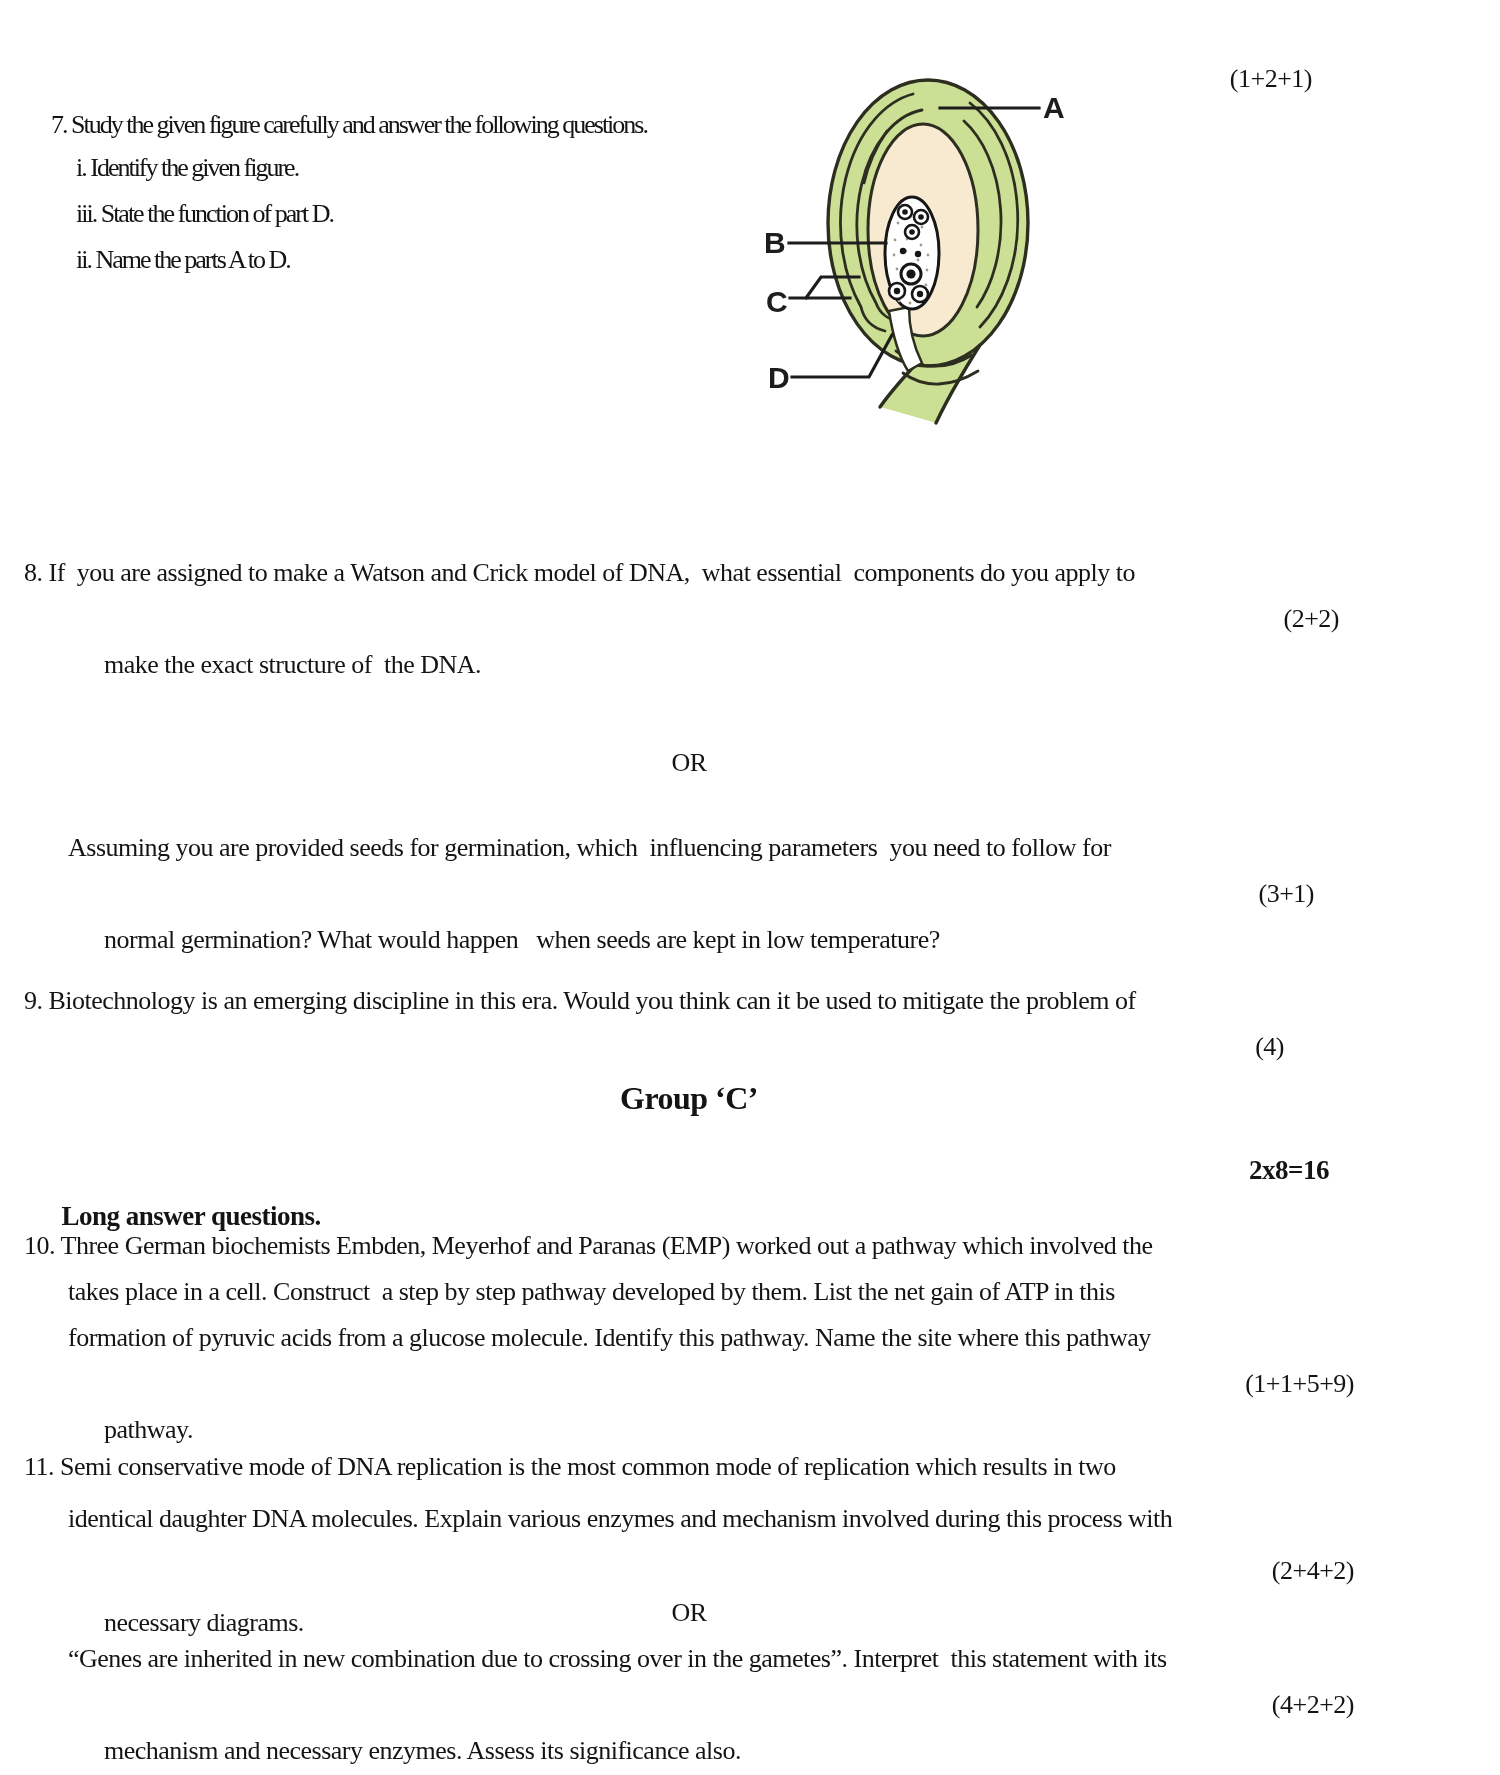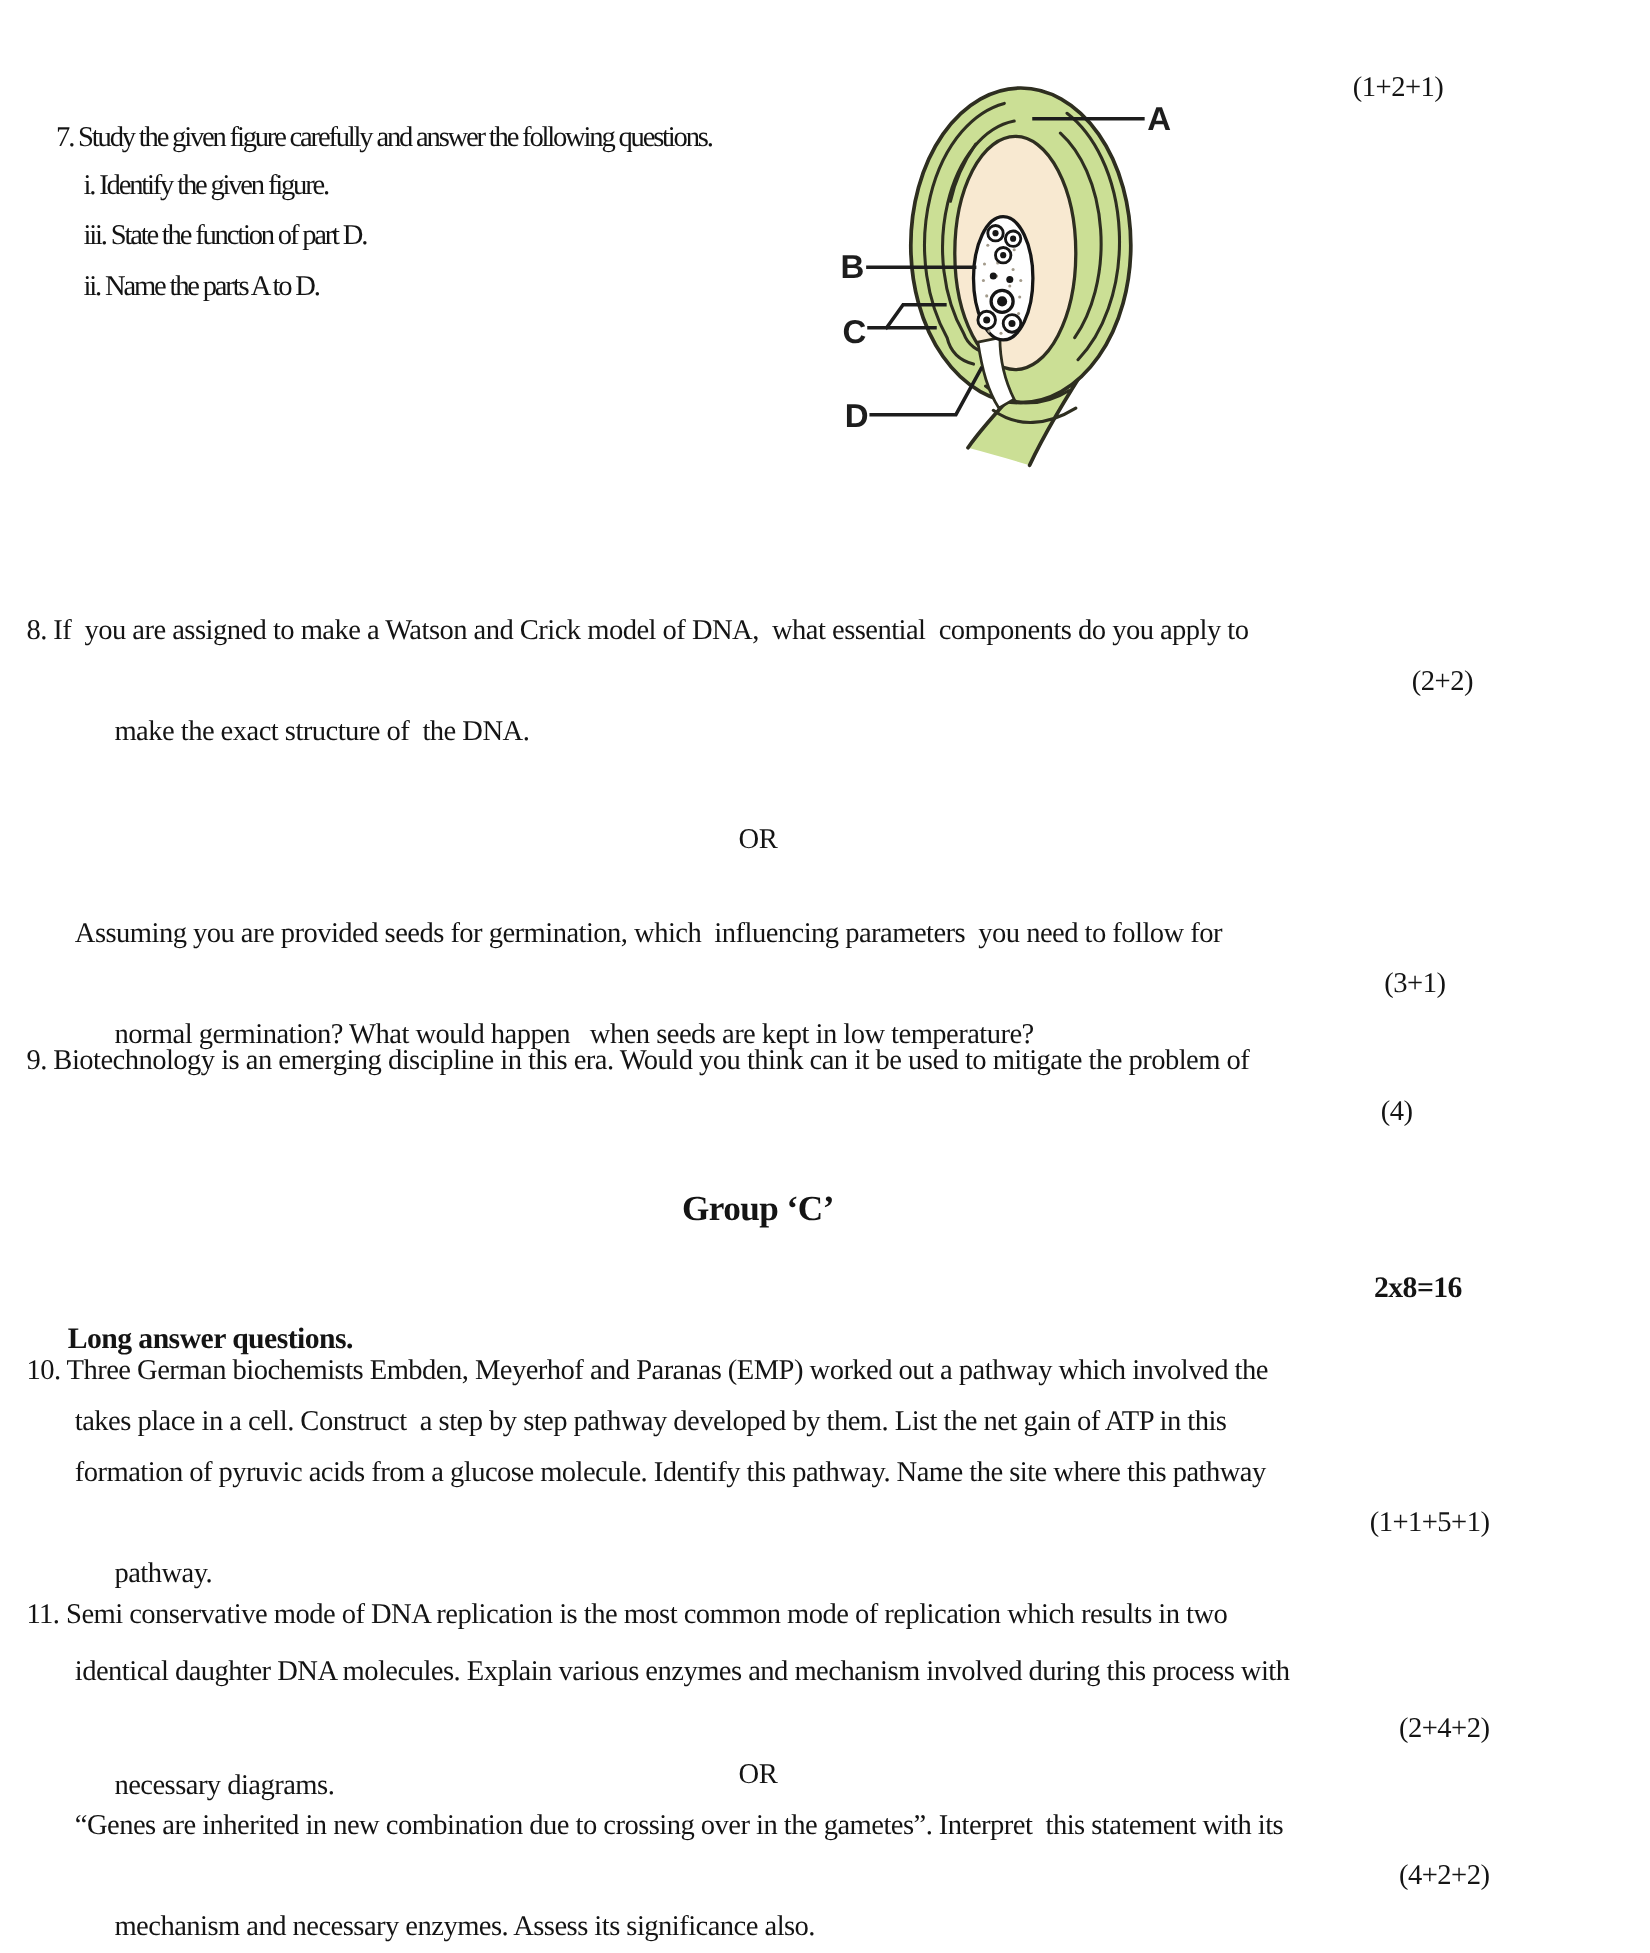--- a/index.html
+++ b/index.html
@@ -143,21 +143,21 @@
   </div>
 
   <div class="block" style="top:825px">
     <div class="line ind">Assuming you are provided seeds for germination, which  influencing parameters  you need to follow for</div>
     <div class="line ind">
       <span>normal germination? What would happen   when seeds are kept in low temperature?</span>
       <span class="marks" style="right:40px">(3+1)</span>
     </div>
   </div>
 
-  <div class="block" style="top:941px">
+  <div class="block" style="top:978px">
     <div class="line">9. Biotechnology is an emerging discipline in this era. Would you think can it be used to mitigate the problem of</div>
     <div class="line ind">
       <span class="marks" style="right:70px">(4)</span>
     </div>
   </div>
 
   <div class="block bold" style="top:1075px; font-size:32px">
     <div class="line center" style="white-space:normal">Group ‘C’</div>
   </div>
 
@@ -167,21 +167,21 @@
       <span class="marks" style="right:25px">2x8=16</span>
     </div>
   </div>
 
   <div class="block" style="top:1223px">
     <div class="line">10. Three German biochemists Embden, Meyerhof and Paranas (EMP) worked out a pathway which involved the</div>
     <div class="line ind">takes place in a cell. Construct  a step by step pathway developed by them. List the net gain of ATP in this</div>
     <div class="line ind">formation of pyruvic acids from a glucose molecule. Identify this pathway. Name the site where this pathway</div>
     <div class="line ind">
       <span>pathway.</span>
-      <span class="marks">(1+1+5+1)</span>
+      <span class="marks">(1+1+5+9)</span>
     </div>
   </div>
 
   <div class="block lh52" style="top:1441px">
     <div class="line">11. Semi conservative mode of DNA replication is the most common mode of replication which results in two</div>
     <div class="line ind">identical daughter DNA molecules. Explain various enzymes and mechanism involved during this process with</div>
     <div class="line ind">
       <span>necessary diagrams.</span>
       <span class="marks">(2+4+2)</span>
     </div>

